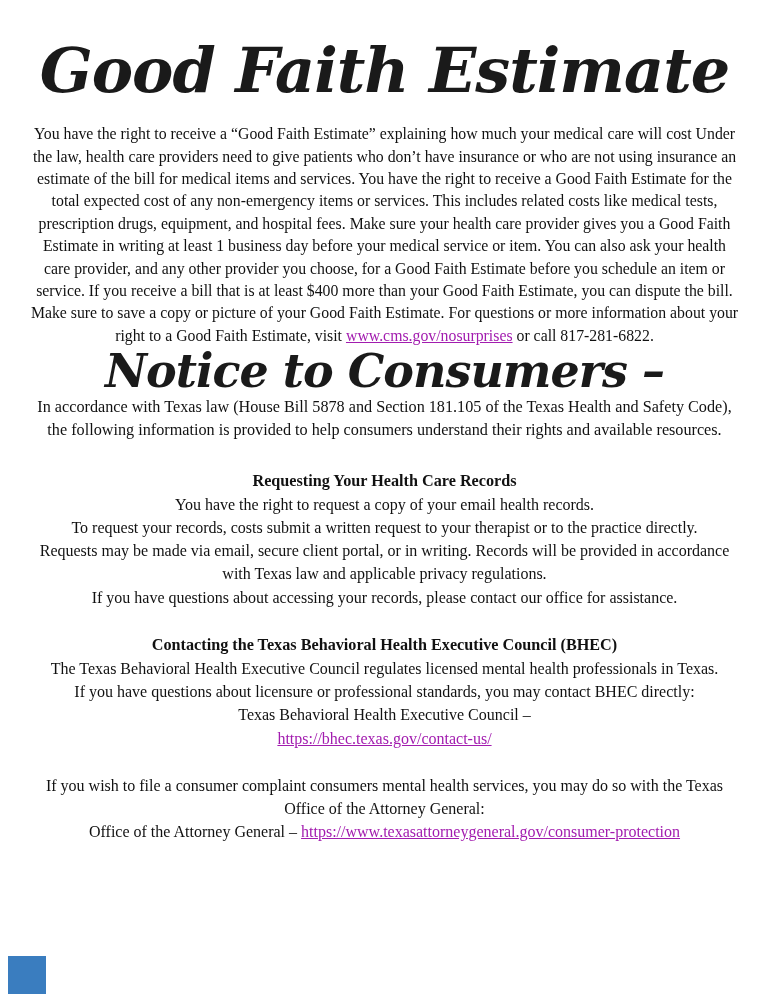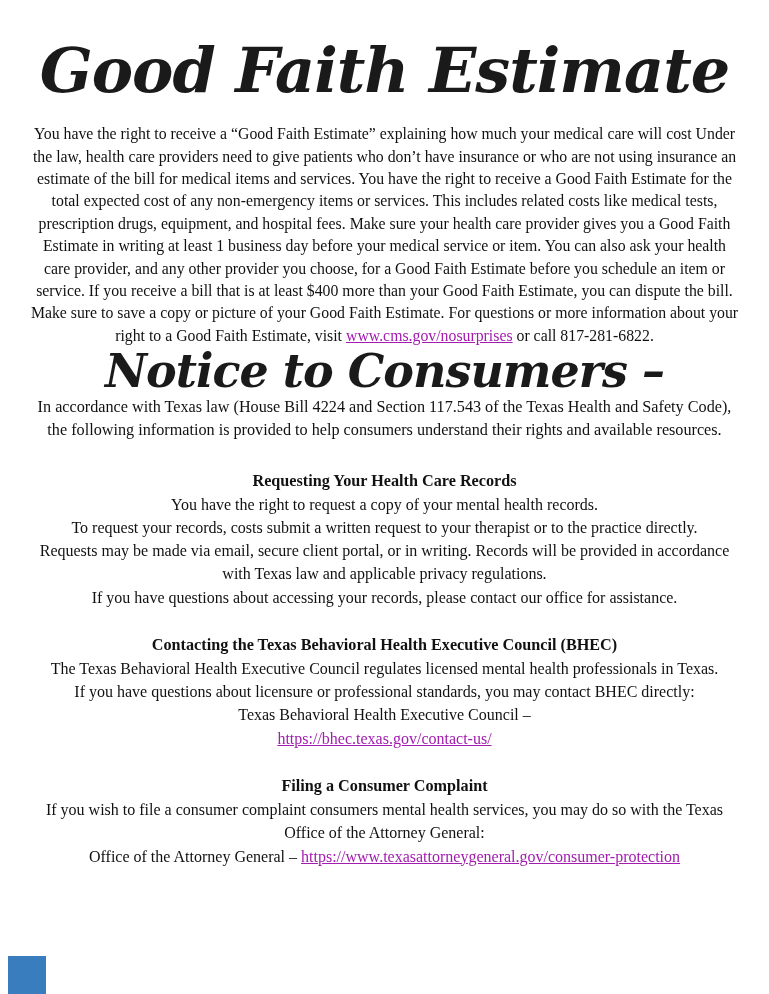--- a/index.html
+++ b/index.html
@@ -70,42 +70,41 @@
 
 <div class="page">
 
   <h1 class="script-heading h1">Good Faith Estimate</h1>
 
   <p class="body-par"><span>You have the right to receive a “Good Faith Estimate” explaining how much your medical care will cost Under the law, health care providers need to give patients who don’t have insurance or who are not using insurance an estimate of the bill for medical items and services. You have the right to receive a Good Faith Estimate for the total expected cost of any non-emergency items or services. This includes related costs like medical tests, prescription drugs, equipment, and hospital fees. Make sure your health care provider gives you a Good Faith Estimate in writing at least 1 business day before your medical service or item. You can also ask your health care provider, and any other provider you choose, for a Good Faith Estimate before you schedule an item or service. If you receive a bill that is at least $400 more than your Good Faith Estimate, you can dispute the bill. Make sure to save a copy or picture of your Good Faith Estimate. For questions or more information about your right to a Good Faith Estimate, visit </span><a class="doc-link" href="#">www.cms.gov/nosurprises</a><span> or call 817-281-6822.</span></p>
 
   <h2 class="script-heading h2a">Notice to Consumers –</h2>
 
 
-  <p class="intro-par">In accordance with Texas law (House Bill 4224 and Section 117.543 of the Texas Health and Safety Code), the following information is provided to help consumers understand their rights and available resources.</p>
+  <p class="intro-par">In accordance with Texas law (House Bill 5878 and Section 181.105 of the Texas Health and Safety Code), the following information is provided to help consumers understand their rights and available resources.</p>
 
   <div class="section">
     <div class="section-heading">Requesting Your Health Care Records</div>
-    <div class="section-line">You have the right to request a copy of your mental health records.</div>
+    <div class="section-line">You have the right to request a copy of your email health records.</div>
     <div class="section-line">To request your records, costs submit a written request to your therapist or to the practice directly.</div>
     <div class="section-line body-par">Requests may be made via email, secure client portal, or in writing. Records will be provided in accordance with Texas law and applicable privacy regulations.</div>
     <div class="section-line">If you have questions about accessing your records, please contact our office for assistance.</div>
   </div>
 
   <div class="section">
     <div class="section-heading">Contacting the Texas Behavioral Health Executive Council (BHEC)</div>
     <div class="section-line">The Texas Behavioral Health Executive Council regulates licensed mental health professionals in Texas.</div>
     <div class="section-line">If you have questions about licensure or professional standards, you may contact BHEC directly:</div>
     <div class="section-line">Texas Behavioral Health Executive Council –</div>
     <div class="section-line">
       <a class="doc-link" href="#">https://bhec.texas.gov/contact-us/</a>
     </div>
   </div>
 
   <div class="section">
-    <div class="section-heading">Filing a Consumer Complaint</div>
     <div class="section-line body-par">If you wish to file a consumer complaint consumers mental health services, you may do so with the Texas Office of the Attorney General:</div>
     <div class="section-line">
       <span>Office of the Attorney General – </span><a class="doc-link" href="#">https://www.texasattorneygeneral.gov/consumer-protection</a>
     </div>
   </div>
 
   <div class="corner-accent" style="background: rgb(58, 125, 191);"></div>
 </div>
 
 </body></html>

